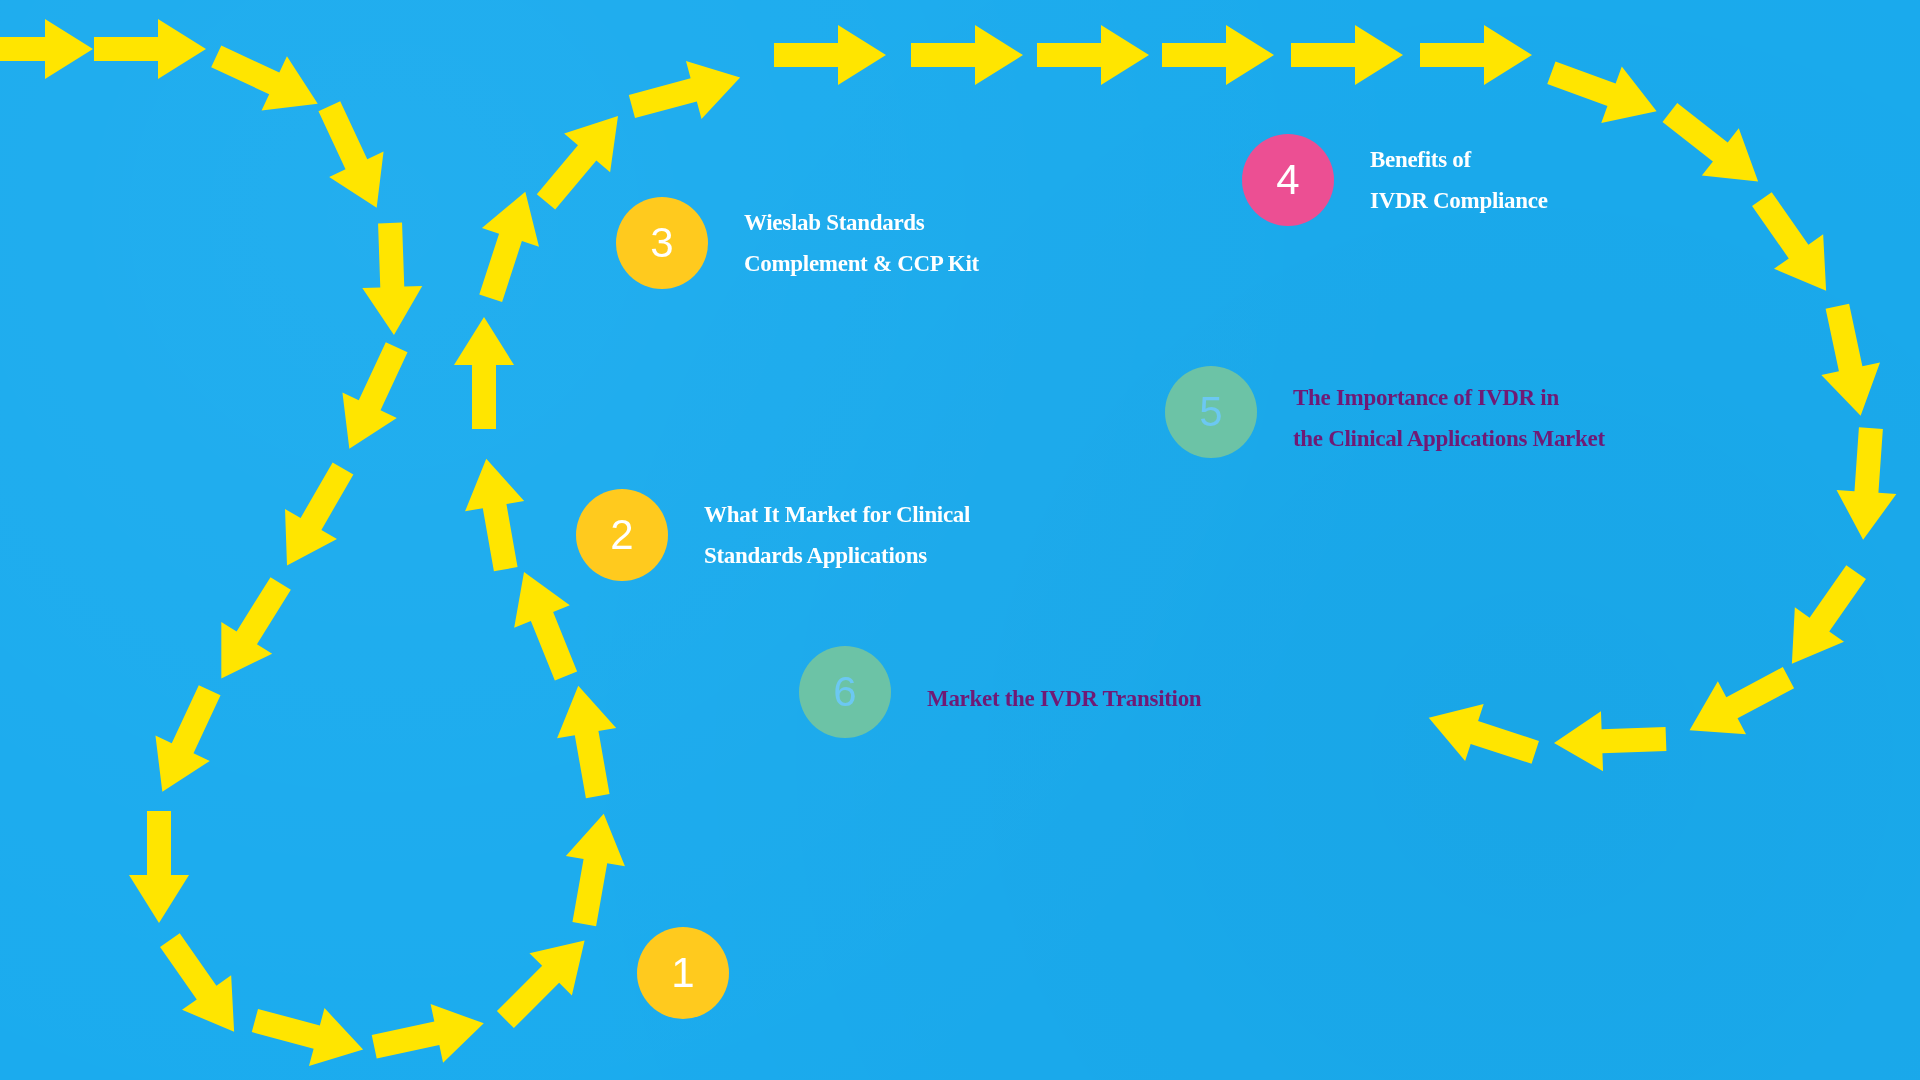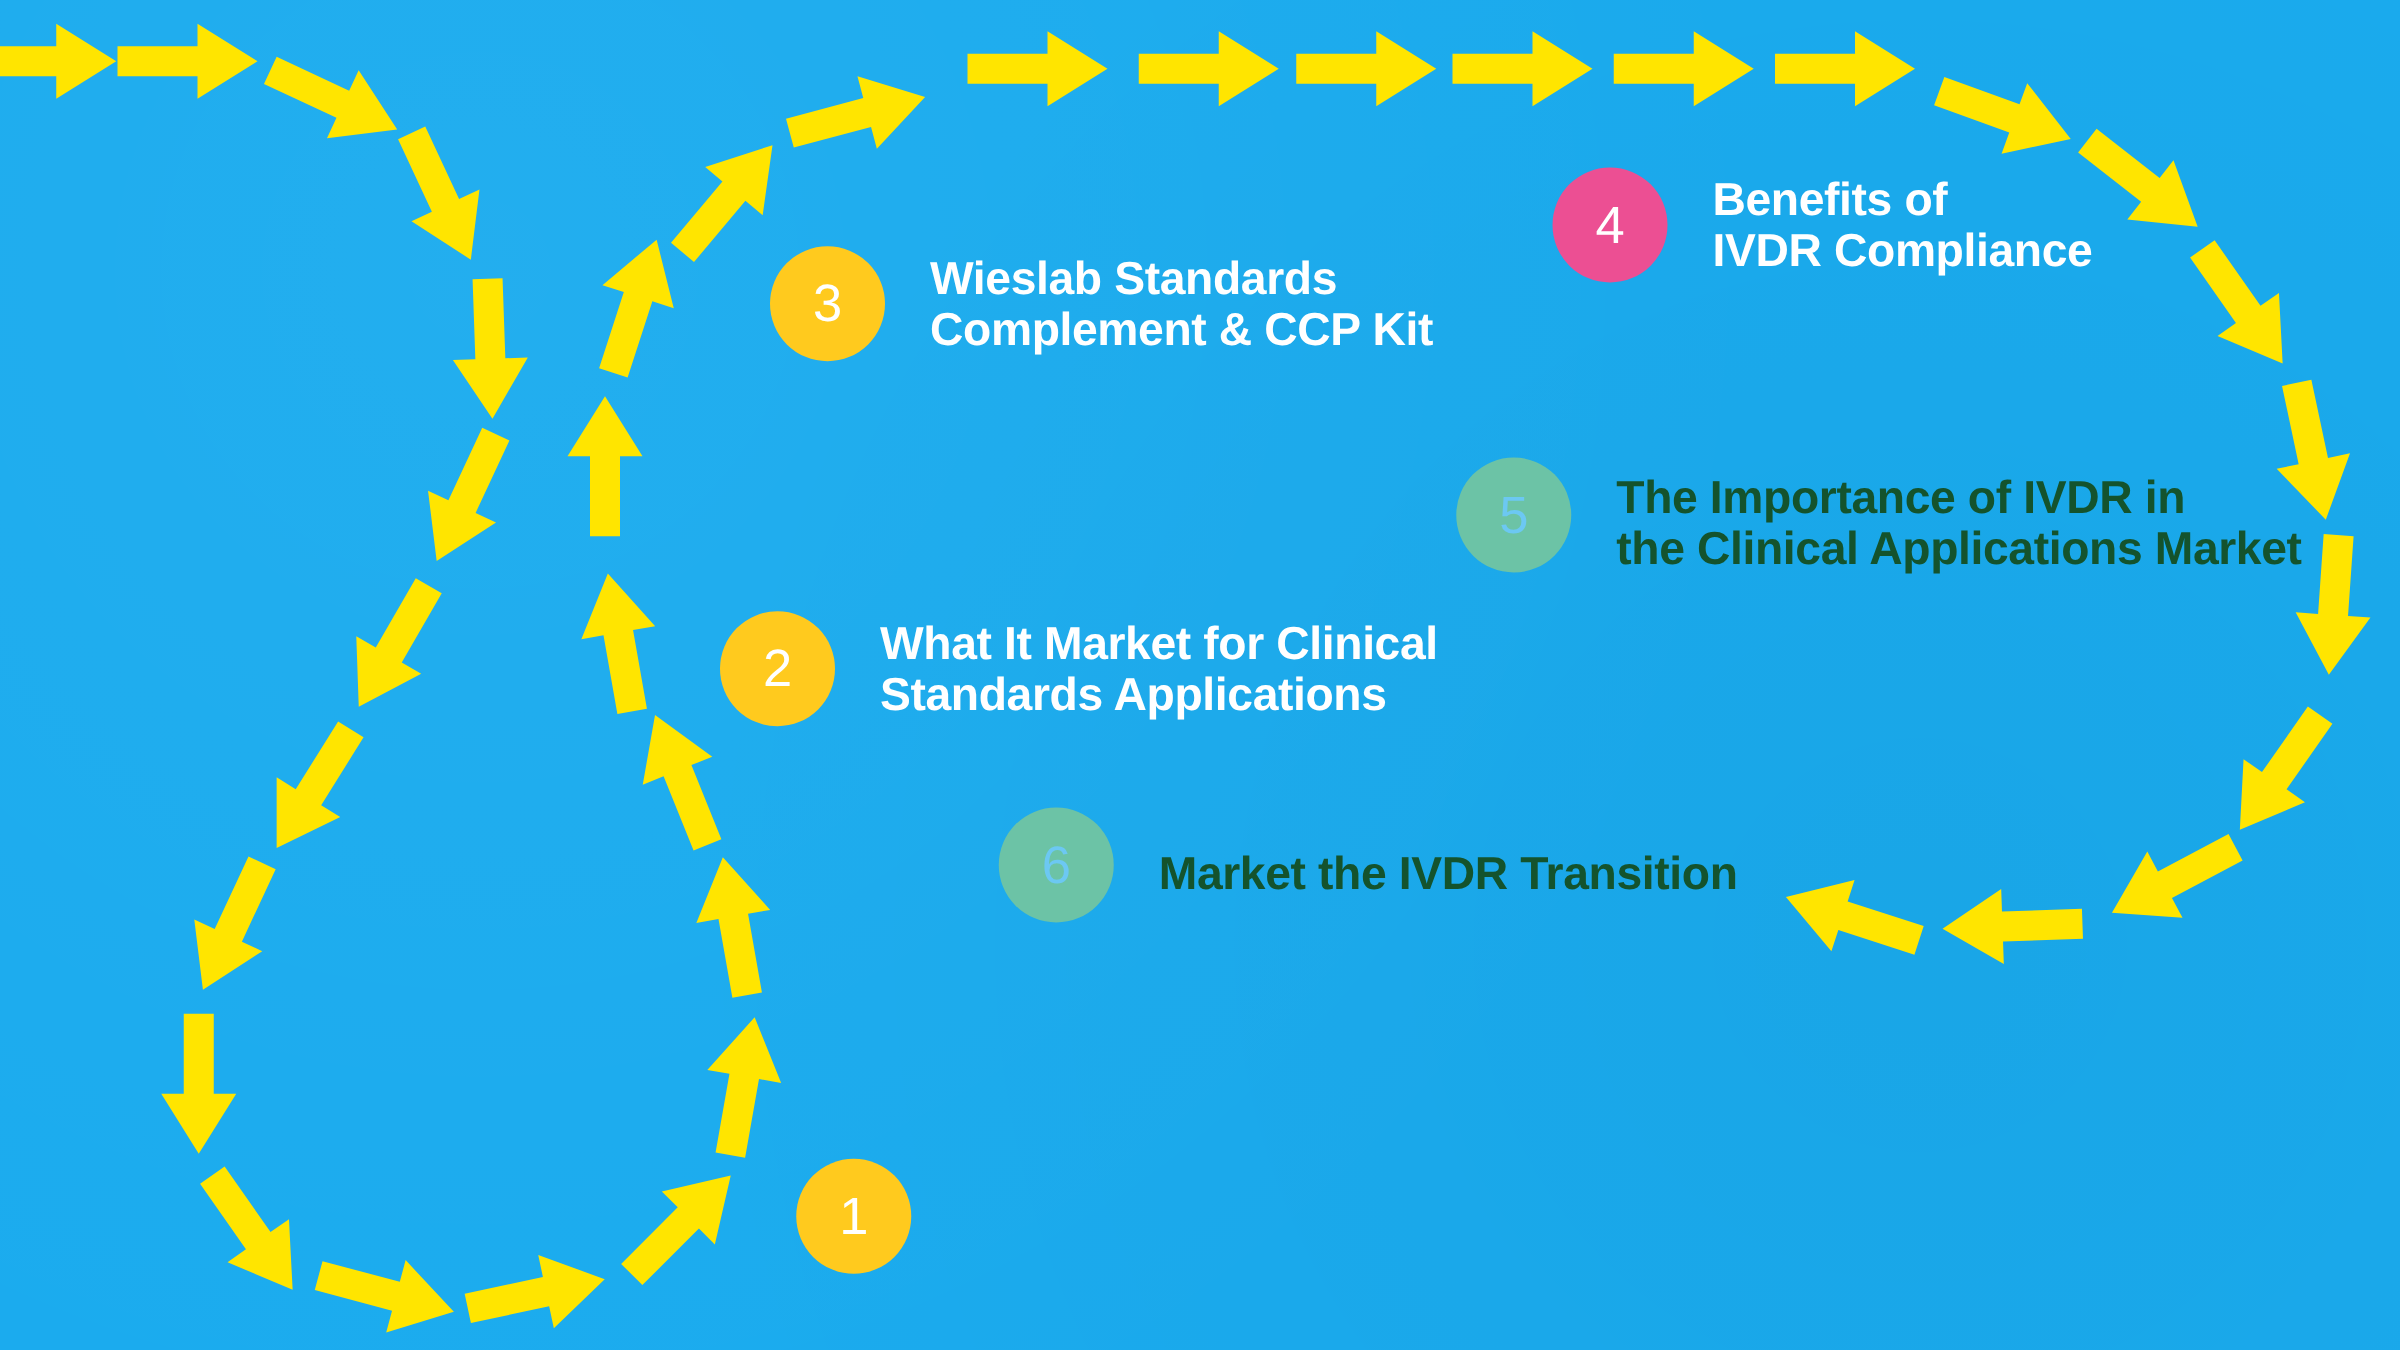--- a/index.html
+++ b/index.html
@@ -5,23 +5,23 @@
   html,body{margin:0;padding:0;}
   body{width:1920px;height:1080px;overflow:hidden;position:relative;
     background:#1AABEE;
     background-image:radial-gradient(circle at 20% 20%, rgba(255,255,255,0.04), rgba(255,255,255,0) 60%),
                      radial-gradient(circle at 80% 70%, rgba(0,0,0,0.03), rgba(0,0,0,0) 60%);
     font-family:"Liberation Sans", sans-serif;}
   #arrows{position:absolute;left:0;top:0;width:1920px;height:1080px;}
   .step{position:absolute;display:flex;align-items:center;}
   .circle{width:92px;height:92px;border-radius:50%;display:flex;align-items:center;justify-content:center;
     font-size:42px;font-weight:normal;color:#ffffff;flex:none;}
-  .label{margin-left:36px;font-weight:bold;font-size:37px;line-height:41px;color:#ffffff;letter-spacing:-0.3px;}
+  .label{margin-left:36px;font-weight:bold;font-size:23px;line-height:41px;color:#ffffff;letter-spacing:-0.3px;font-family:Liberation Serif, serif;}
   .label div{white-space:nowrap;}
-  .faded .label{color:#14532d;margin-top:12px;}
+  .faded .label{color:#701a75;margin-top:12px;}
   .faded .circle{color:#6CC8F2;}
 </style>
 </head>
 <body>
 
 <svg id="arrows" xmlns="http://www.w3.org/2000/svg">
     <path d="M-56,-12 L8,-12 L8,-30 L56,0 L8,30 L8,12 L-56,12 Z" fill="#FFE500" transform="translate(37,49) rotate(0)"></path>
     <path d="M-56,-12 L8,-12 L8,-30 L56,0 L8,30 L8,12 L-56,12 Z" fill="#FFE500" transform="translate(150,49) rotate(0)"></path>
     <path d="M-56,-12 L8,-12 L8,-30 L56,0 L8,30 L8,12 L-56,12 Z" fill="#FFE500" transform="translate(267,80) rotate(25)"></path>
     <path d="M-56,-12 L8,-12 L8,-30 L56,0 L8,30 L8,12 L-56,12 Z" fill="#FFE500" transform="translate(353,157) rotate(65)"></path>

